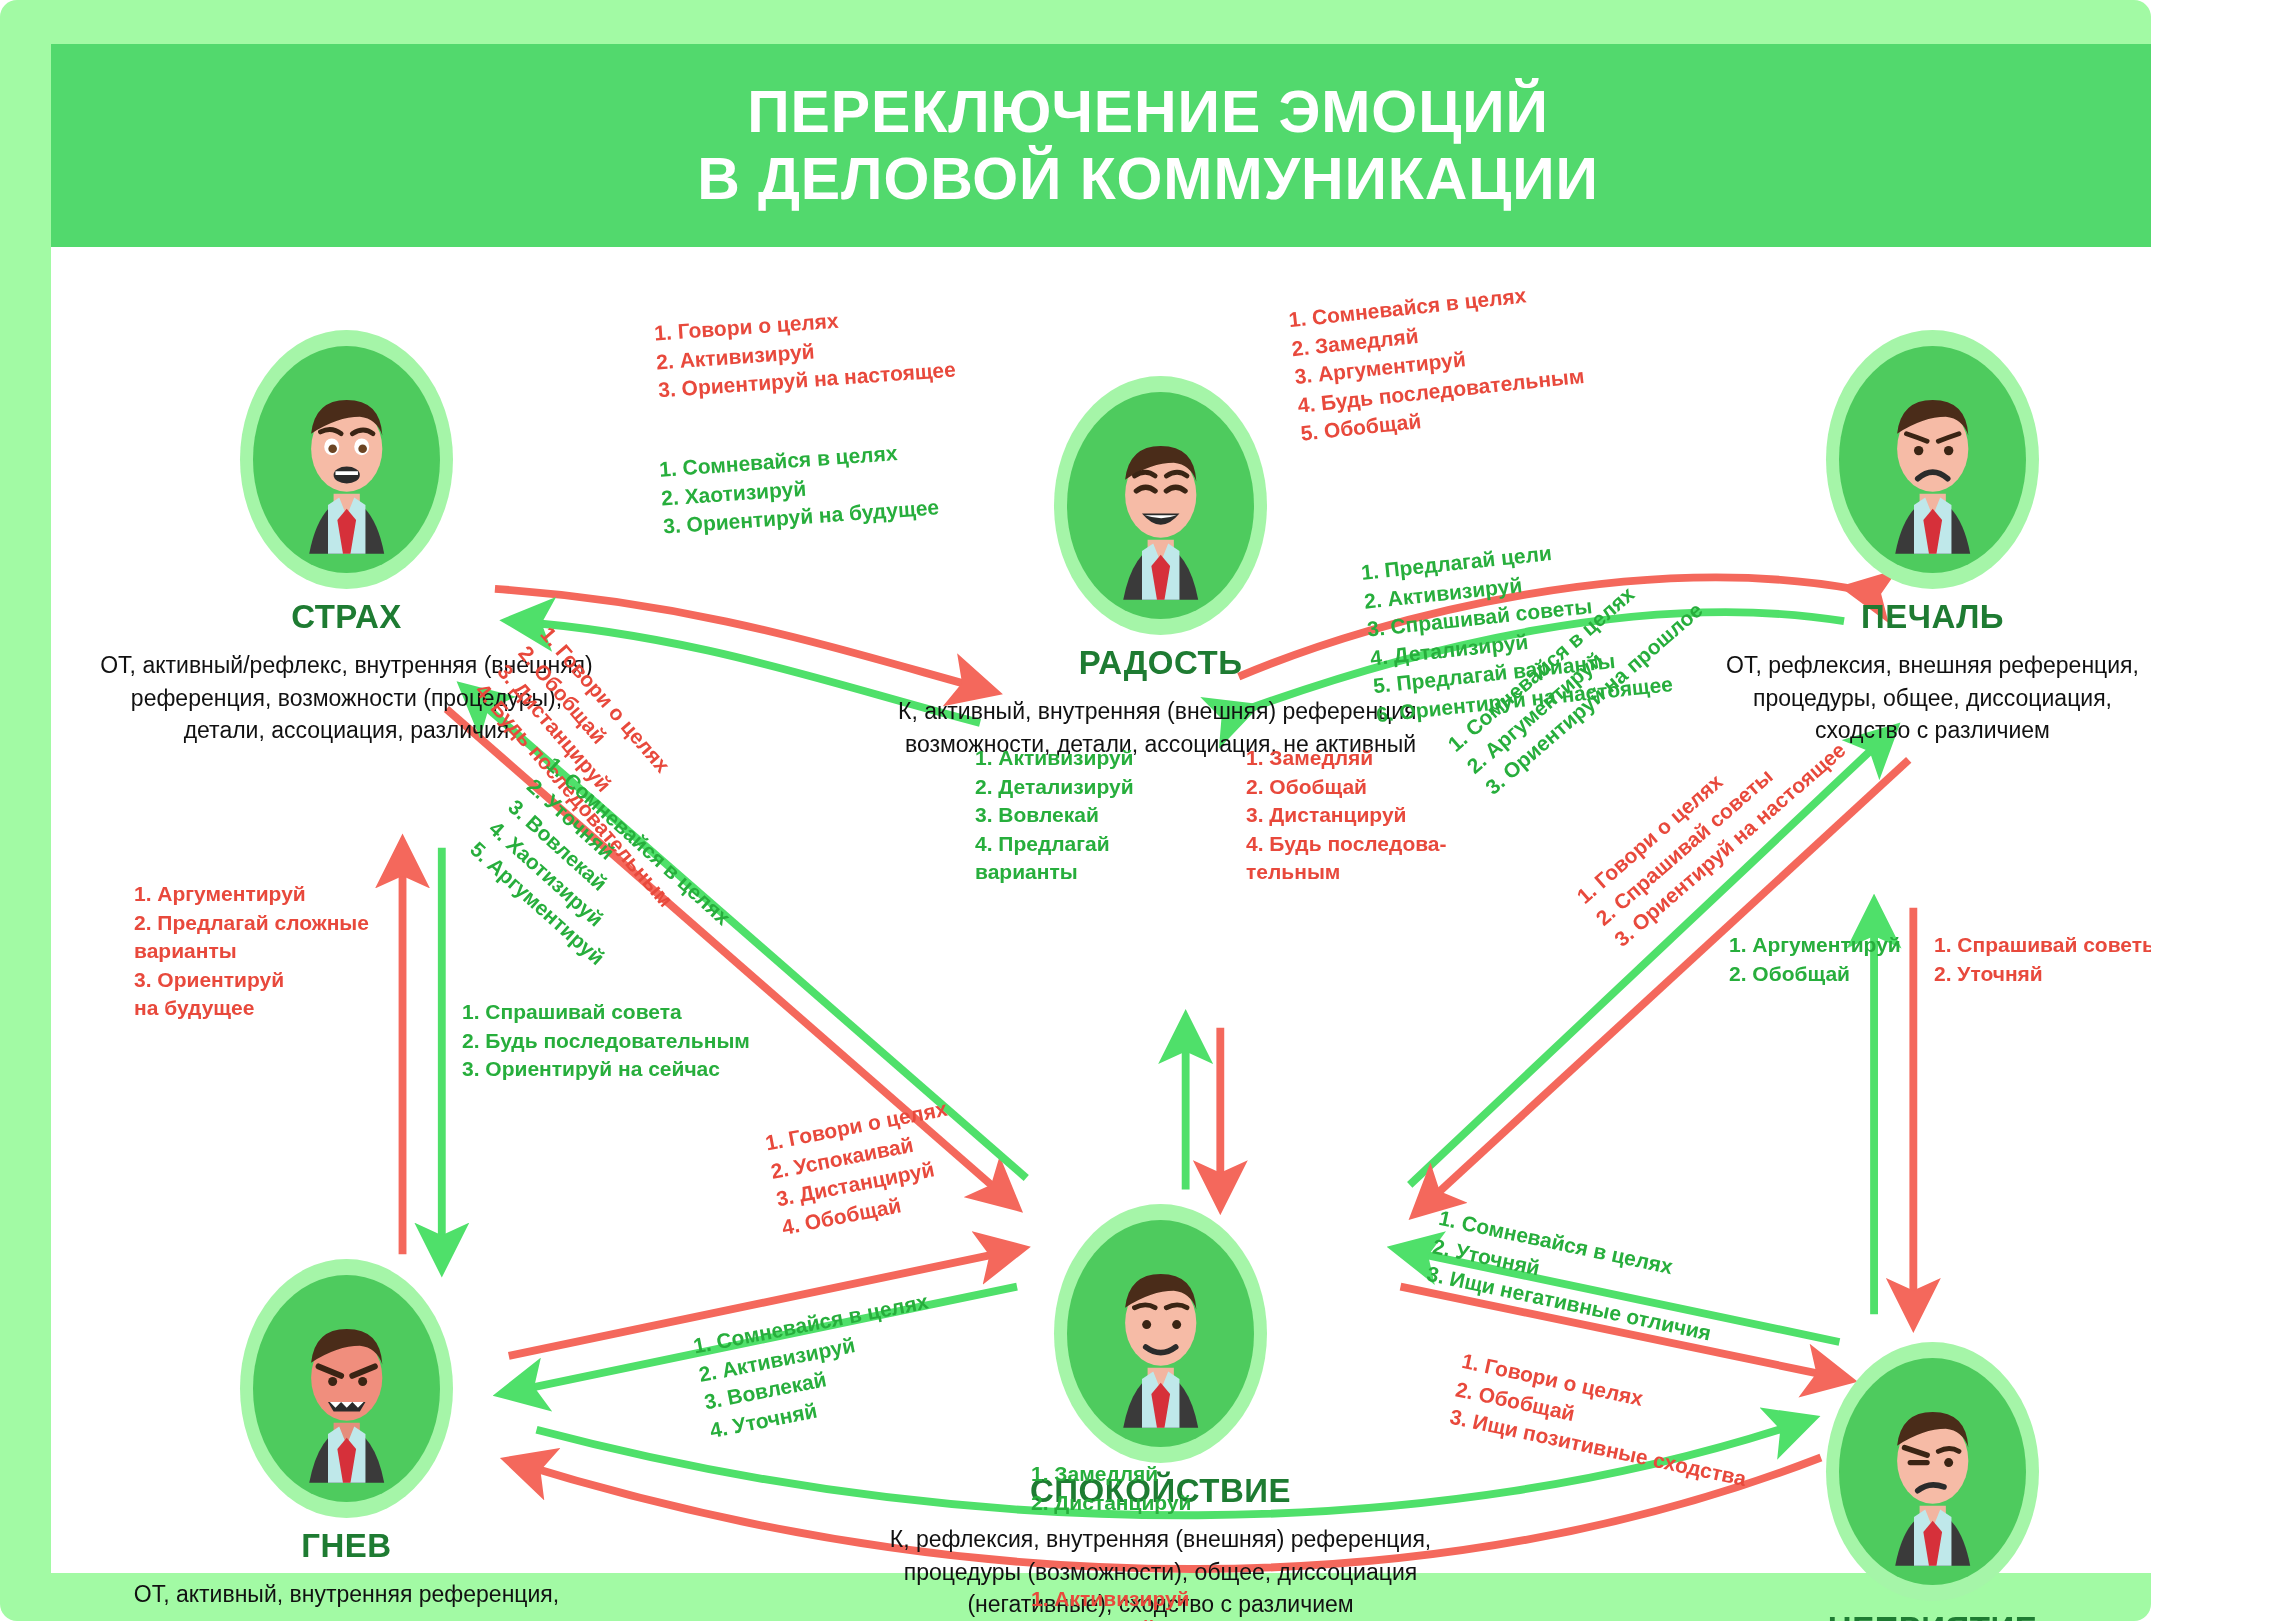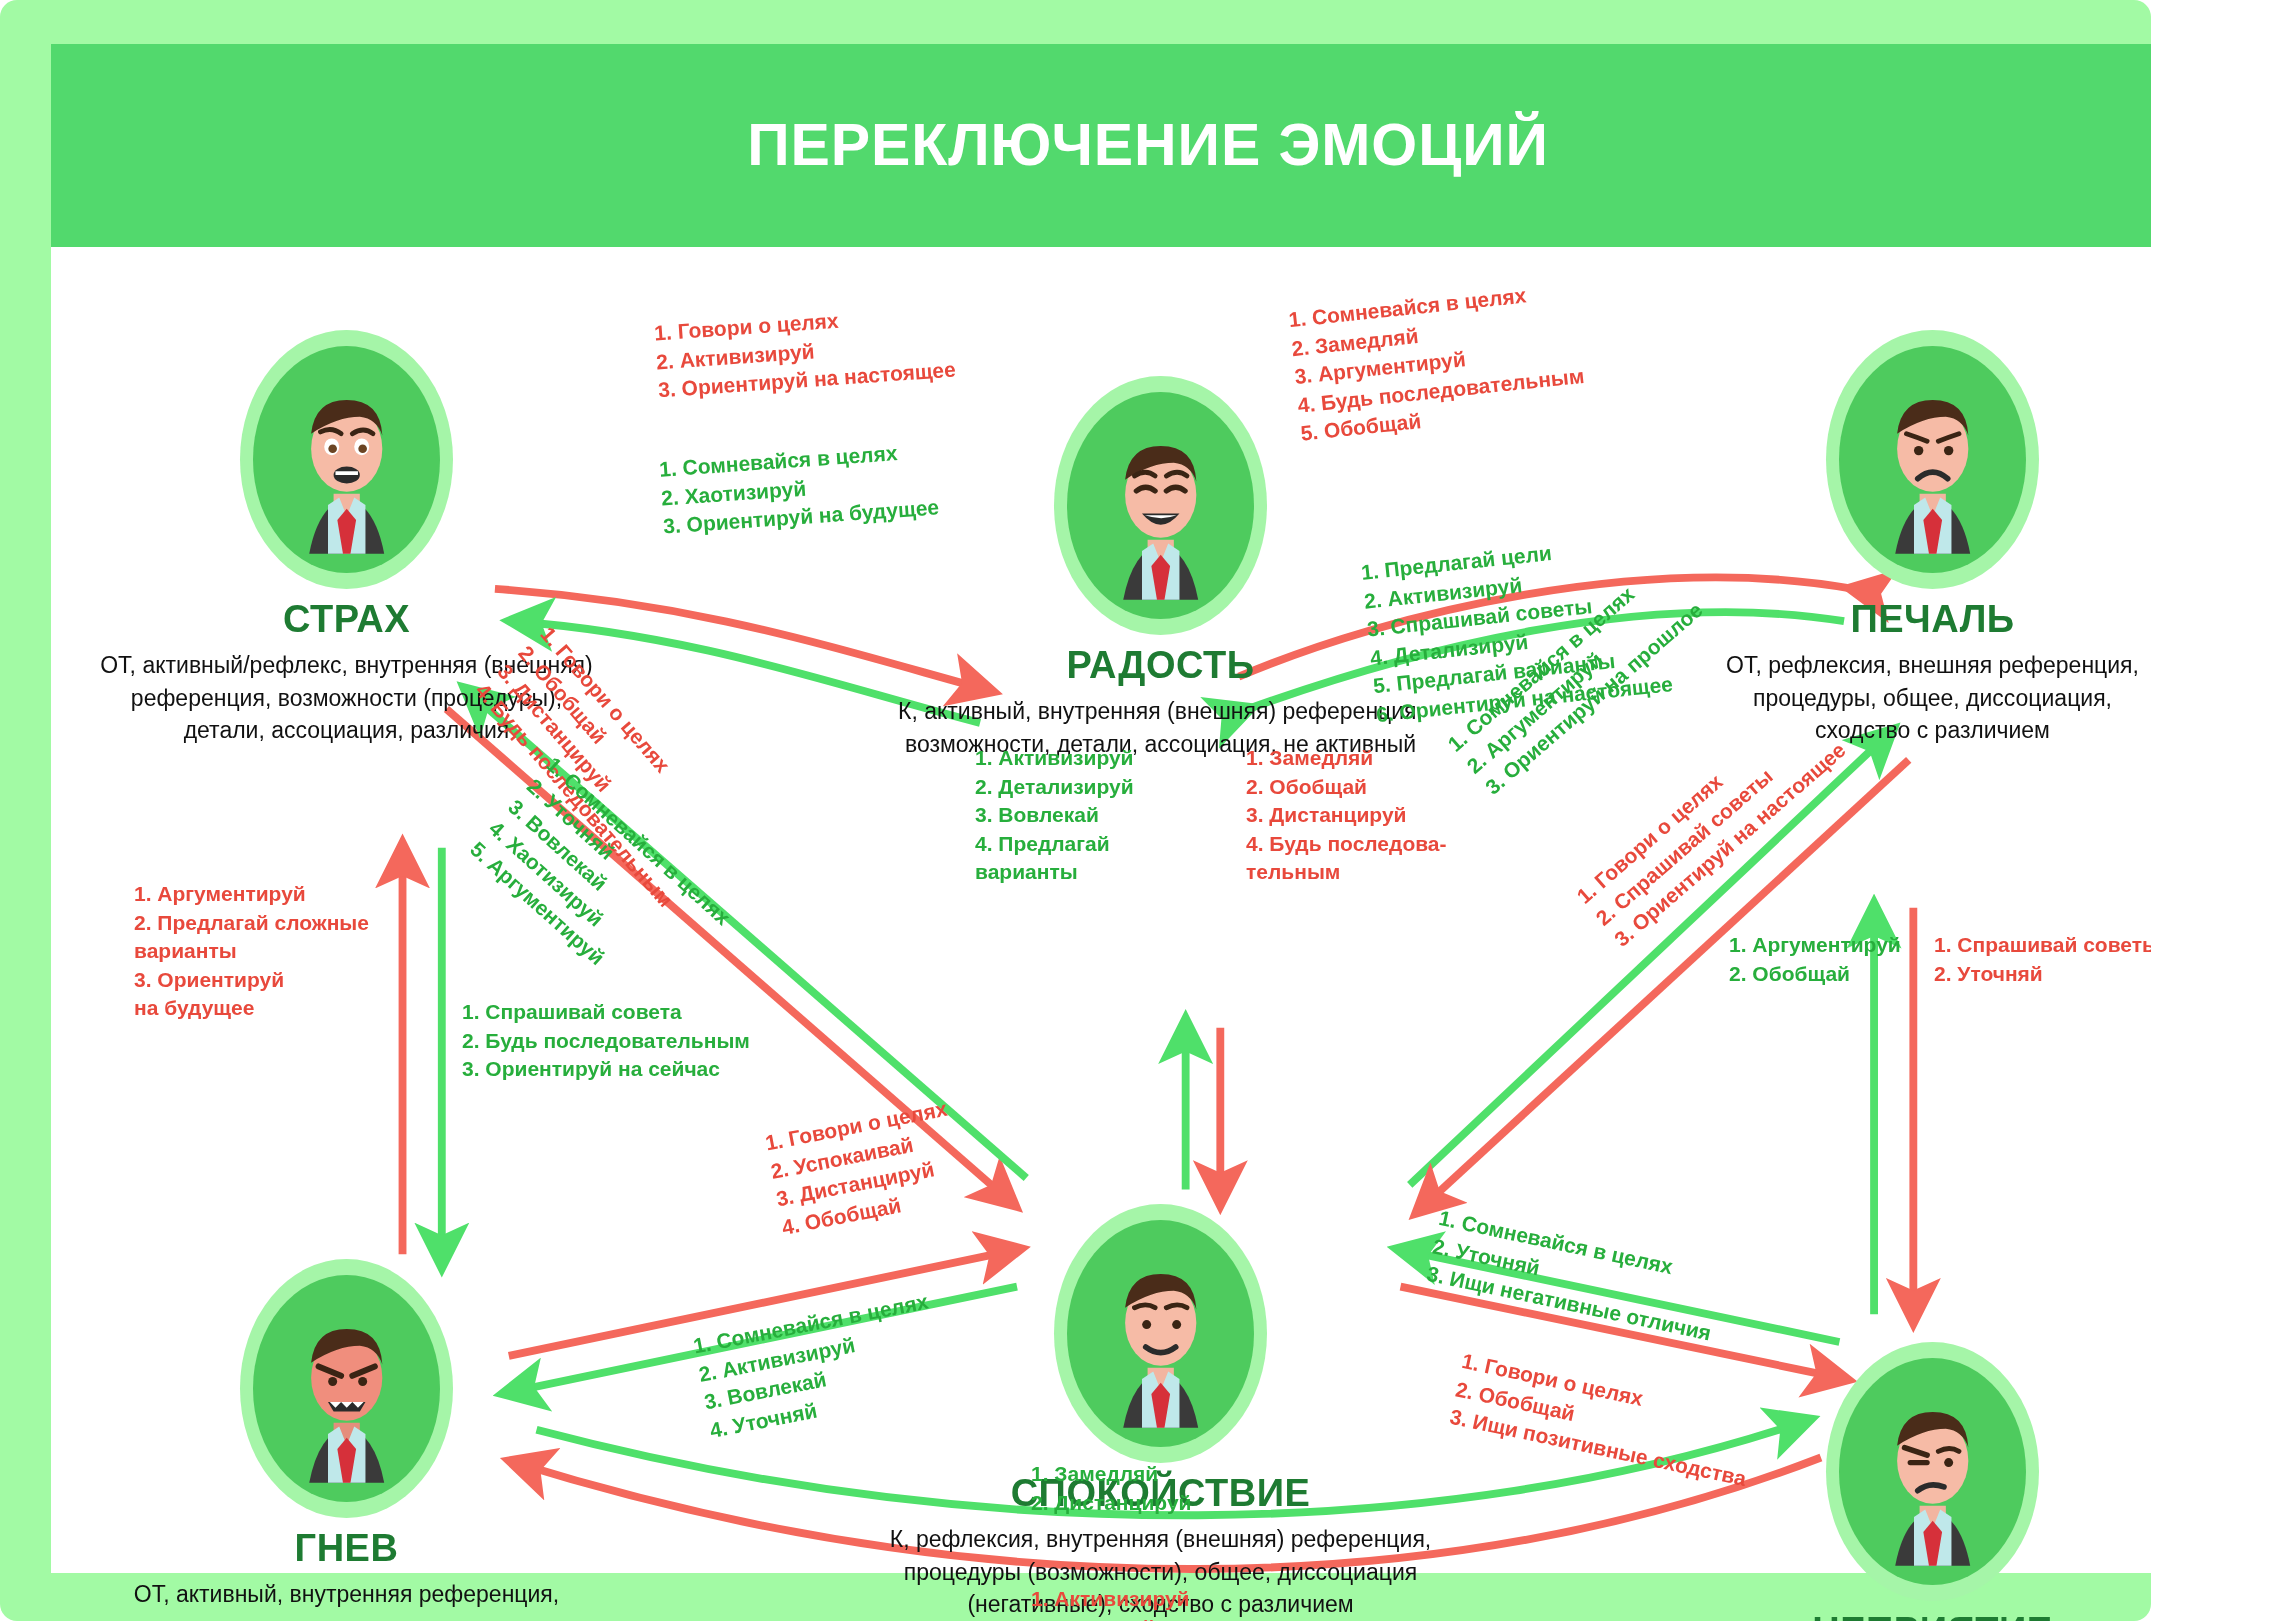--- a/index.html
+++ b/index.html
@@ -49,21 +49,21 @@
     background:#4ECB5E;
     overflow:hidden;
     position:relative;
   }
   .node-label{
     position:absolute;
     left:50%;transform:translateX(-50%);
     white-space:nowrap;
     color:#1E7B32;
     font-weight:bold;
-    font-size:38px;
+    font-size:33px;
     letter-spacing:0.5px;
     text-align:center;
   }
   .node-desc{
     position:absolute;
     left:50%;transform:translateX(-50%);
     text-align:center;
     color:#111;
     font-size:23px;
     line-height:1.42;
@@ -81,20 +81,21 @@
   .green{color:#27AE3C;}
   svg#edges{position:absolute;left:0;top:0;width:2194px;height:1326px;overflow:visible;}
 </style>
 </head>
 <body>
 
 <div id="root">
 
   <div id="header">
     <div class="title-line">ПЕРЕКЛЮЧЕНИЕ ЭМОЦИЙ</div>
+    <div class="title-line">В ДЕЛОВОЙ КОММУНИКАЦИИ</div>
   </div>
 
   <div id="canvas">
 
     <svg id="edges" viewBox="0 0 4747 2870">
       <defs>
         <marker id="ar" markerWidth="7" markerHeight="7" refX="5.2" refY="3.5" orient="auto">
           <path d="M0,0 L7,3.5 L0,7 L1.6,3.5 Z" fill="#F4685C"></path>
         </marker>
         <marker id="ag" markerWidth="7" markerHeight="7" refX="5.2" refY="3.5" orient="auto">

